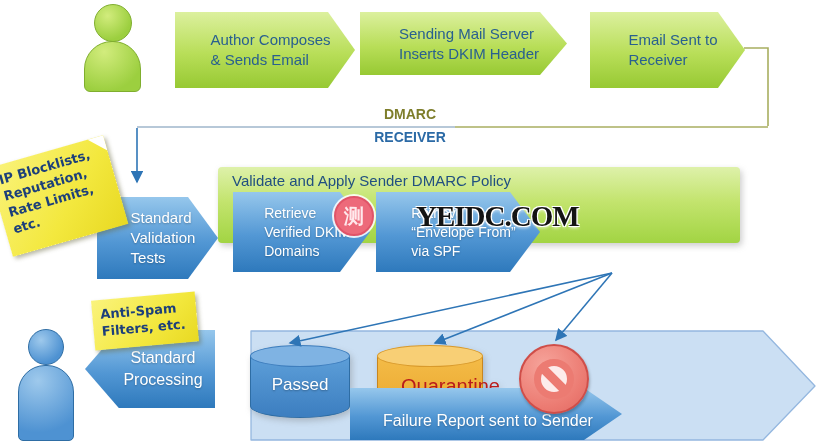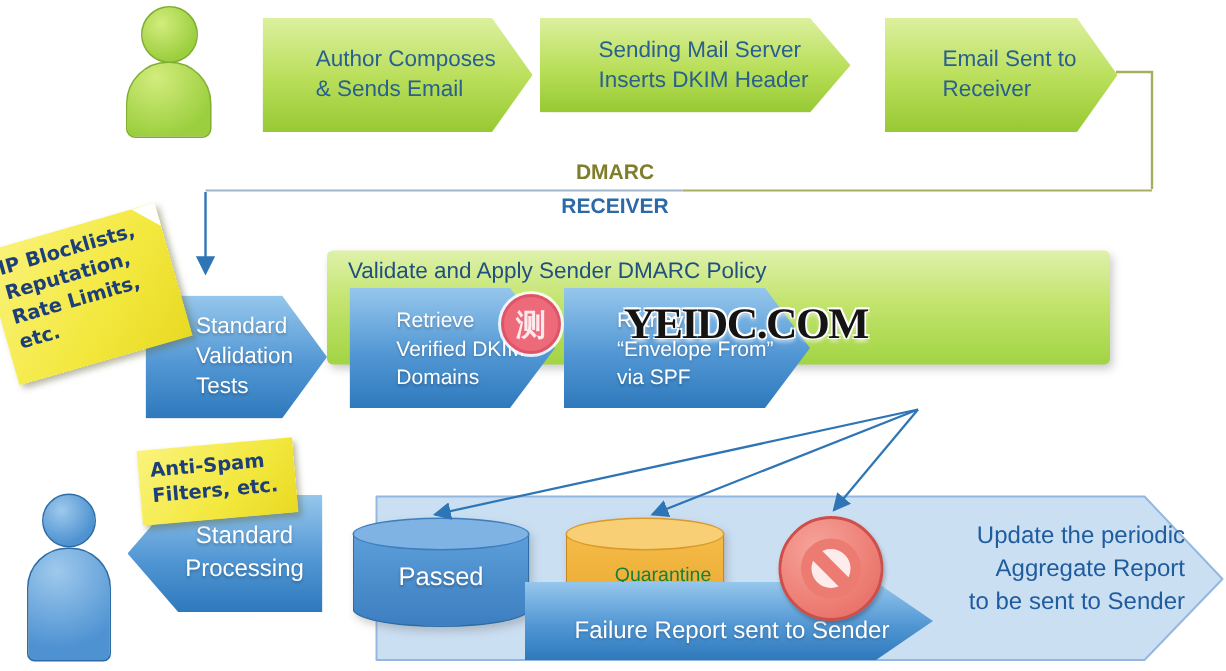--- a/index.html
+++ b/index.html
@@ -49,21 +49,21 @@
   .cyl{position:absolute;}
   .cyl .cbody{position:absolute;left:0;right:0;top:11px;bottom:0;
               border-radius:0 0 50% 50% / 0 0 12px 12px;}
   .cyl .ctop{position:absolute;left:0;right:0;top:0;height:22px;border-radius:50%;box-sizing:border-box;}
   .cyl .lbl{position:absolute;left:0;right:0;top:30px;text-align:center;}
   .cyl-blue .cbody{background:linear-gradient(180deg,#5d9fd9,#3c7ec0);border:1px solid #2e6da4;border-top:none;}
   .cyl-blue .ctop{background:#7fb3e3;border:1px solid #3e7ebe;}
   .cyl-blue .lbl{color:#fff;font-size:17px;text-shadow:0 1px 2px rgba(0,0,0,0.3);}
   .cyl-orange .cbody{background:linear-gradient(180deg,#f4bc48,#e9a52b);border:1px solid #c8861f;border-top:none;}
   .cyl-orange .ctop{background:#f8cf75;border:1px solid #d99a2b;}
-  .cyl-orange .lbl{color:#15803d;font-size:13px;padding-left:24px;}
+  .cyl-orange .lbl{color:#b91c1c;font-size:20px;padding-left:24px;}
 
   
   .blocked{border-radius:50%;background:radial-gradient(circle at 35% 30%,#f6a49b,#ec7b72 65%,#e06760);
            border:2px solid #cf4e49;box-shadow:1px 2px 3px rgba(0,0,0,0.25);}
   .blocked .inner{position:absolute;left:50%;top:50%;width:40px;height:40px;margin:-20px 0 0 -20px;
                   border-radius:50%;background:#fdeceb;border:7px solid #ec7b72;box-sizing:border-box;}
   .blocked .bar{position:absolute;left:50%;top:50%;width:40px;height:9px;margin:-4px 0 0 -20px;
                 background:#ec7b72;transform:rotate(45deg);}
 
   
@@ -170,37 +170,34 @@
   <div class="abs chev-left shadow" style="left:85px;top:330px;width:130px;height:78px;z-index:3;">
     <div class="lbl ml">Standard
 Processing</div>
   </div>
 
   <div class="abs sticky" style="left:93px;top:296px;width:104px;height:50px;transform:rotate(-5deg);z-index:7;">
     <div class="txt ml">Anti-Spam
 Filters, etc.</div>
   </div>
 
-  <div class="cyl cyl-blue shadow" style="left:235px;top:345px;width:100px;height:73px;z-index:3;padding-left:18px;">
+  <div class="cyl cyl-blue shadow" style="left:250px;top:345px;width:100px;height:73px;z-index:3;">
     <div class="cbody"></div>
     <div class="ctop"></div>
     <div class="lbl">Passed</div>
   </div>
   <div class="cyl cyl-orange shadow" style="left:377px;top:345px;width:106px;height:73px;z-index:3;">
     <div class="cbody"></div>
     <div class="ctop"></div>
     <div class="lbl">Quarantine</div>
   </div>
 
   <div class="abs blocked" style="left:519px;top:344px;width:66px;height:66px;z-index:4;">
     <div class="inner"></div>
     <div class="bar"></div>
   </div>
 
   <div class="abs chev chev-blue shadow" style="left:350px;top:388px;width:272px;height:52px;z-index:3;clip-path:polygon(0 0,calc(100% - 38px) 0,100% 50%,calc(100% - 38px) 100%,0 100%);">
     <div class="lbl" style="font-size:16px;padding-left:4px;padding-top:14px;">Failure Report sent to Sender</div>
   </div>
 
-  <div class="abs aggregate ml" style="left:590px;top:347px;width:200px;z-index:2;">Update the periodic
-Aggregate Report
-to be sent to Sender</div>
 
 </div>
 
 </body></html>

